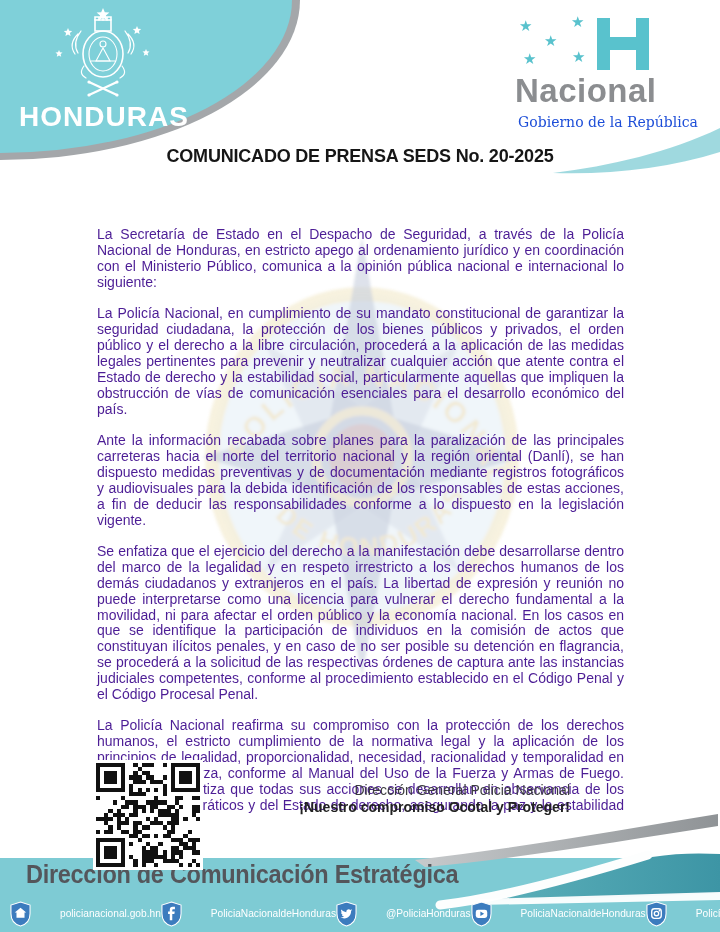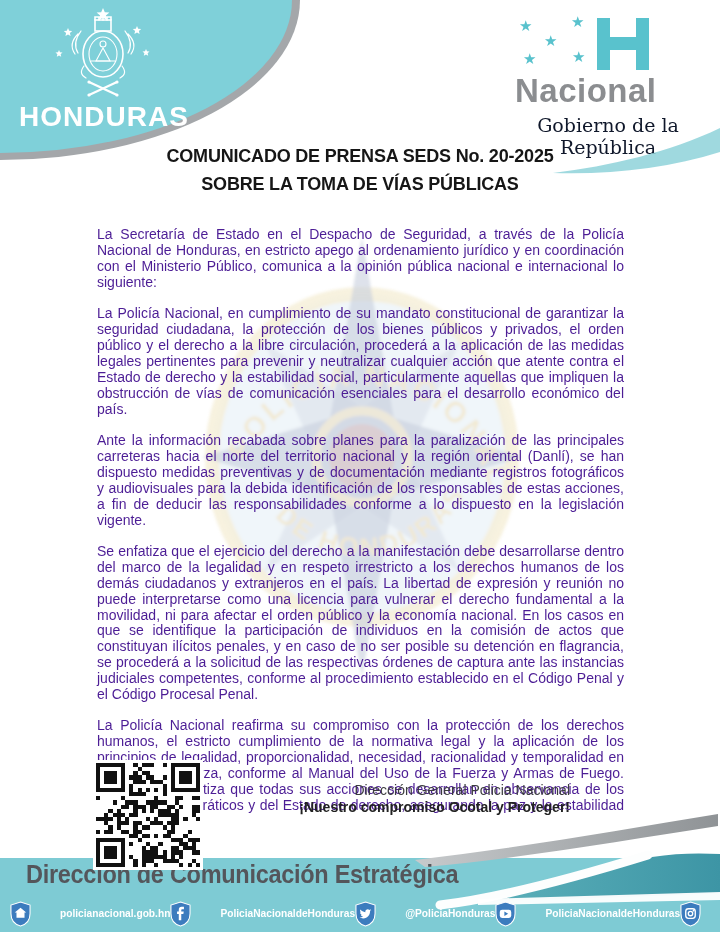--- a/index.html
+++ b/index.html
@@ -14,22 +14,22 @@
   .hn-text{position:absolute;top:101px;left:0;width:208px;text-align:center;color:#fff;
            font-size:28px;font-weight:800;letter-spacing:1px;}
   .hn-emblem{position:absolute;top:6px;left:48px;}
 
   
   .seg{position:absolute;top:14px;left:505px;width:210px;}
   .seg-star{position:absolute;color:#59c2cd;font-size:15px;line-height:15px;}
   .seg-h{position:absolute;left:92px;top:4px;}
   .seg-name{position:absolute;left:10px;top:58px;width:195px;color:#8b8d90;
             font-size:33px;font-weight:700;letter-spacing:.5px;}
-  .seg-sub{position:absolute;left:8px;top:100px;width:190px;text-align:center;color:#0f172a;
-           font-size:19px;font-family:"DejaVu Serif",serif;}
+  .seg-sub{position:absolute;left:8px;top:100px;width:190px;text-align:center;color:#1d4ed8;
+           font-size:14px;font-family:"DejaVu Serif",serif;}
 
   .teal-wedge{position:absolute;top:90px;left:540px;width:180px;height:92px;}
 
   
   .title{position:absolute;top:142px;left:0;width:720px;text-align:center;color:#161616;
          font-weight:700;font-size:18px;line-height:28px;letter-spacing:-.2px;z-index:4;}
 
   
   .watermark{position:absolute;top:222px;left:192px;opacity:.3;z-index:1;pointer-events:none;}
 
@@ -49,21 +49,21 @@
       z-index:6;display:flex;align-items:center;justify-content:center;}
 
   
   .footer-deco{position:absolute;top:808px;left:0;z-index:2;pointer-events:none;}
   .footer-title{position:absolute;top:860px;left:26px;z-index:4;color:#54565b;font-size:25px;
                 font-weight:700;letter-spacing:-.3px;transform:scaleX(.94);transform-origin:left;}
   .social-row{position:absolute;top:897px;left:0;width:720px;height:33px;z-index:4;
               display:flex;align-items:center;justify-content:space-between;
               padding:0 10px;box-sizing:border-box;}
   .social-item{display:flex;align-items:center;gap:5px;}
-  .social-item span{color:#fff;font-size:10.2px;font-weight:700;white-space:nowrap;padding-left:24px;}
+  .social-item span{color:#fff;font-size:10.2px;font-weight:400;white-space:nowrap;padding-left:24px;}
 </style>
 </head>
 <body>
 
 <div class="page">
 
   <div class="hn-shadow"></div>
   <div class="hn-teal">
     <svg class="hn-emblem" width="110" height="92" viewBox="0 0 110 92" fill="none" stroke="#ffffff" stroke-width="1.6" stroke-linecap="round">
       <path d="M55,2 l1.8,4.2 4.6,.4 -3.5,3 1.1,4.5 -4,-2.4 -4,2.4 1.1,-4.5 -3.5,-3 4.6,-.4 Z" fill="#fff" stroke="none"></path>
@@ -106,21 +106,20 @@
     <div class="seg-name">Nacional</div>
     <div class="seg-sub">Gobierno de la República</div>
   </div>
 
   <svg class="teal-wedge" width="180" height="92" viewBox="0 0 180 92">
     <path d="M13,83 C70,76 130,62 180,38 L180,62 C130,78 70,85 13,83 Z" fill="#8ed2d9" opacity=".85"></path>
   </svg>
 
   <div class="title">
     <div>COMUNICADO DE PRENSA SEDS No. 20-2025</div>
-    <div>SOBRE LA TOMA DE VÍAS PÚBLICAS</div>
   </div>
 
   <svg class="watermark" width="340" height="470" viewBox="0 0 340 470">
     <defs>
         <filter id="wblur">
           <feGaussianBlur stdDeviation="1.4"></feGaussianBlur>
         </filter>
       </defs>
     <g filter="url(#wblur)">
       <ellipse cx="170" cy="235" rx="150" ry="163" fill="#cfe2ef"></ellipse>

